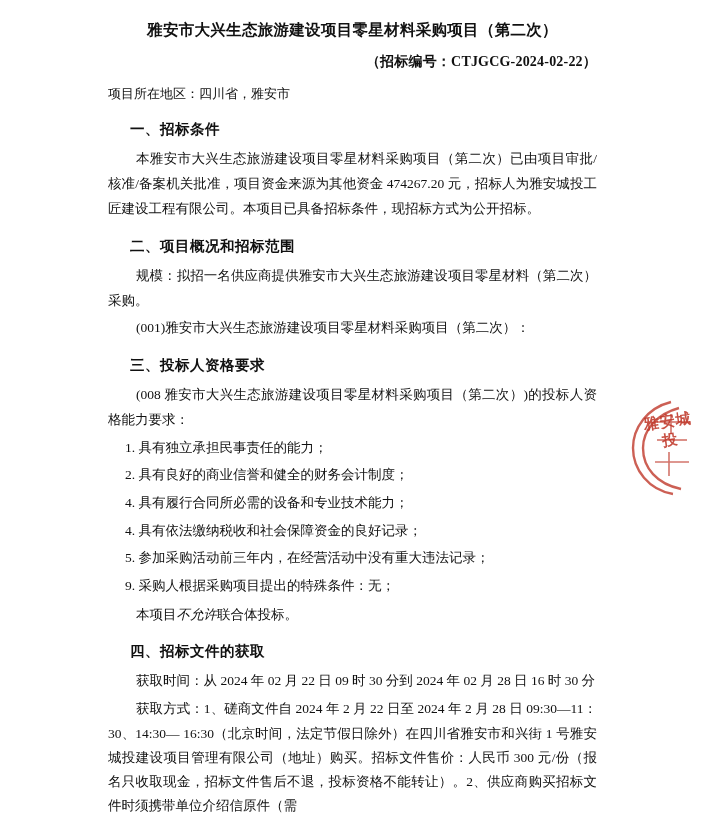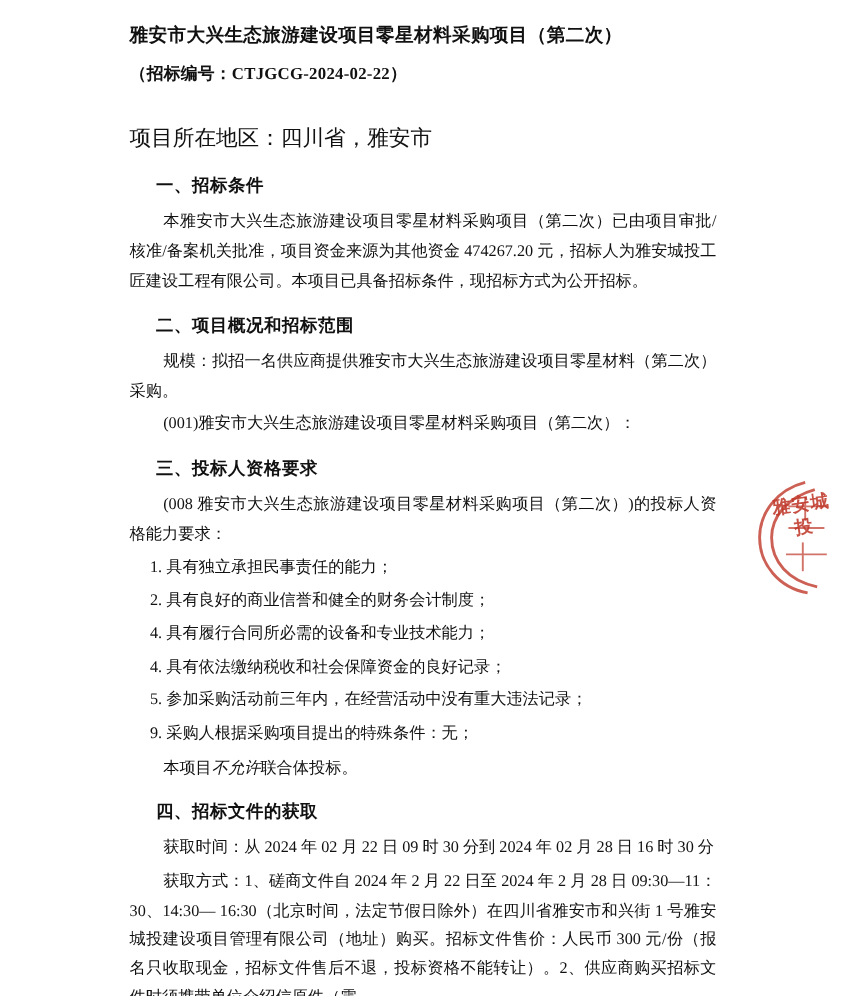--- a/index.html
+++ b/index.html
@@ -16,37 +16,37 @@
     width: 705px;
     height: 830px;
     overflow: hidden;
     background: #ffffff;
   }
   .doc {
     padding: 14px 108px 0 108px;
     box-sizing: border-box;
   }
   .title {
-    text-align: left;
+    text-align: center;
     font-size: 15.5px;
     font-weight: bold;
     letter-spacing: 0.3px;
     line-height: 1.5;
     margin-top: 4px;
   }
   .subtitle {
-    text-align: left;
+    text-align: right;
     font-size: 14px;
     font-weight: bold;
     margin-top: 12px;
     letter-spacing: 0.2px;
   }
   .region {
-    font-size: 18px;
-    margin-top: 30px;
+    font-size: 13px;
+    margin-top: 13px;
     line-height: 1.6;
   }
   h2.section {
     font-size: 14.5px;
     font-weight: bold;
     margin: 15px 0 8px 0;
     padding-left: 22px;
     letter-spacing: 0.5px;
   }
   p.para {

